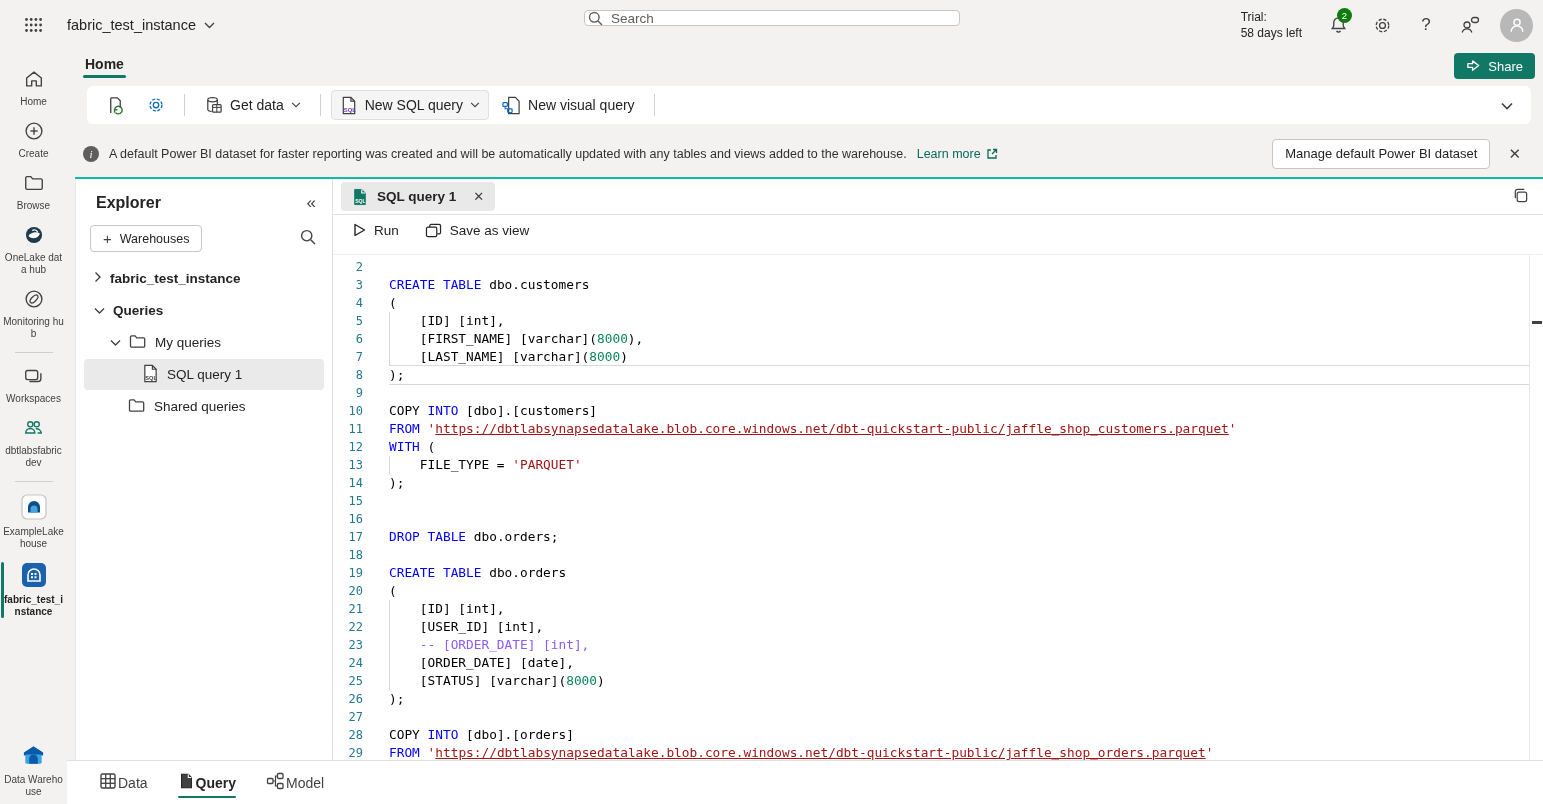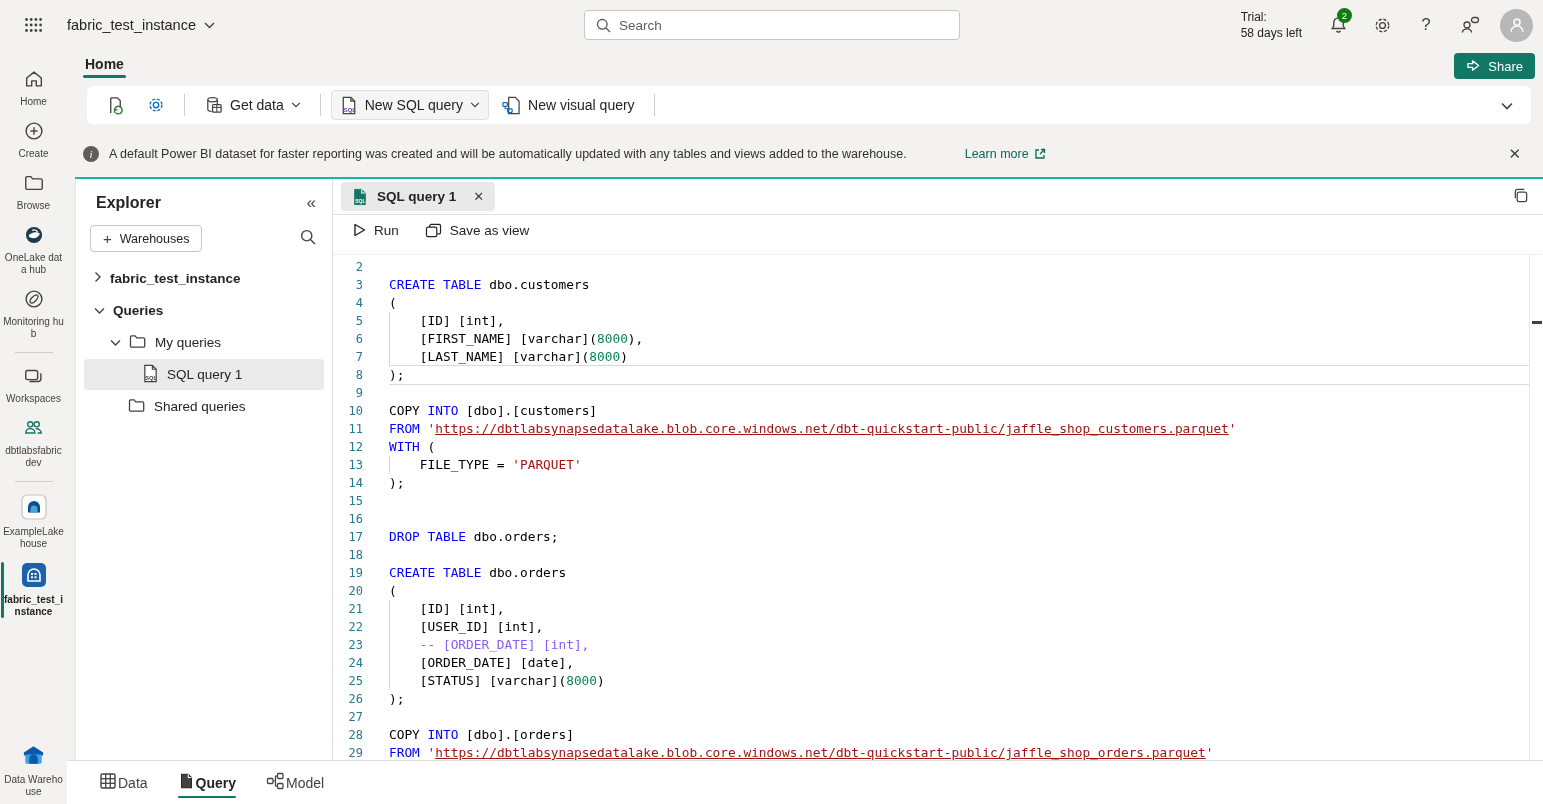--- a/index.html
+++ b/index.html
@@ -4,22 +4,22 @@
 <style>
   * { margin:0; padding:0; box-sizing:border-box; }
   html,body { width:1543px; height:804px; overflow:hidden; background:#fff;
     font-family:"Liberation Sans", sans-serif; color:#242424; }
   .app { width:1543px; height:804px; display:flex; flex-direction:column; }
 
   
   .top-bar { height:50px; background:#f3f2f1; display:flex; align-items:center; flex-shrink:0; position:relative; }
   .waffle { width:67px; display:flex; justify-content:center; align-items:center; background:none; border:none; cursor:pointer; }
   .ws-title { display:flex; align-items:center; gap:8px; font-size:14.5px; color:#242424; cursor:pointer; }
-  .search-box { position:absolute; left:584px; top:10px; width:376px; height:30px; background:#fff;
-    border:1px solid #c8c6c4; border-radius:4px; display:flex; align-items:center; padding:0 11px; gap:8px; }
+  .search-box { position:absolute; left:584px; top:10px; width:376px; height:16px; background:#fff;
+    border:1px solid #c8c6c4; border-radius:4px; display:flex; align-items:center; padding:0 3px; gap:8px; }
   .search-box .ph { color:#605e5c; font-size:13.5px; }
   .top-right { margin-left:auto; display:flex; align-items:center; gap:0; padding-right:10px; }
   .trial { font-size:12px; line-height:16px; color:#242424; margin-right:14px; }
   .tb-icon-btn { width:44px; height:48px; background:none; border:none; display:flex; align-items:center;
     justify-content:center; cursor:pointer; position:relative; color:#424242; font-size:16px; }
   .badge { position:absolute; top:7px; right:8px; min-width:15px; height:15px; border-radius:8px;
     background:#107c10; color:#fff; font-size:9.5px; display:flex; align-items:center; justify-content:center; padding:0 3px; }
   .avatar { width:33px; height:33px; border-radius:50%; background:#b8b8b8; display:flex; align-items:center;
     justify-content:center; border:none; margin-left:8px; cursor:pointer; }
 
@@ -52,21 +52,21 @@
   .rb-btn { display:flex; align-items:center; gap:7px; background:none; border:1px solid transparent; border-radius:4px;
     height:30px; padding:0 8px; font-size:14px; color:#242424; cursor:pointer; font-family:"Liberation Sans", sans-serif; }
   .rb-btn.hl { background:#f5f5f5; border-color:#e1dfdd; }
   .vsep { width:1px; height:22px; background:#d1cfcd; margin:0 6px; }
   .ribbon-expand { margin-left:auto; background:none; border:none; cursor:pointer; padding:4px 8px; }
 
   .banner { height:47px; display:flex; align-items:center; padding:0 14px 0 16px; gap:10px;
     font-size:12.5px; color:#323130; flex-shrink:0; }
   .info-dot { width:16px; height:16px; border-radius:50%; background:#605e5c; color:#fff; font-size:11px;
     font-style:italic; font-family:"Liberation Serif", serif; display:flex; align-items:center; justify-content:center; flex-shrink:0; }
-  .learn-more { color:#0c695a; display:flex; align-items:center; gap:5px; cursor:pointer; text-decoration:none;margin-left:48px; }
+  .learn-more { color:#0c695a; display:flex; align-items:center; gap:5px; cursor:pointer; text-decoration:none; }
   .banner .spacer { flex:1; }
   .manage-btn { background:#fff; border:1px solid #c8c6c4; border-radius:4px; height:30px; padding:0 12px;
     font-size:13px; color:#242424; cursor:pointer; font-family:"Liberation Sans", sans-serif; }
   .banner-close { background:none; border:none; font-size:15px; color:#424242; cursor:pointer; padding:4px 8px; }
 
   
   .content-row { flex:1; display:flex; min-height:0; background:#fff; border-top:2px solid #14b8a6; margin-left:8px; }
   .explorer { width:258px; flex-shrink:0; border-right:1px solid #e0e0e0; border-left:1px solid #e8e8e8;
     background:#fff; padding-top:4px; }
   .exp-head { display:flex; align-items:center; padding:10px 16px 10px 20px; }
@@ -355,20 +355,21 @@
         <span class="info-dot">i</span>
         <span>A default Power BI dataset for faster reporting was created and will be automatically updated with any tables and views added to the warehouse.</span>
         <a class="learn-more">
           <span>Learn more</span>
           <svg width="12" height="12" viewBox="0 0 12 12">
             <path d="M5 2 H2 v8 h8 V7" fill="none" stroke="#0c695a" stroke-width="1.3"></path>
             <path d="M7 1.5 h3.5 V5 M10.5 1.5 L6 6" fill="none" stroke="#0c695a" stroke-width="1.3"></path>
           </svg>
         </a>
         <span class="spacer"></span>
+        <button class="manage-btn">Manage default Power BI dataset</button>
         <button class="banner-close">✕</button>
       </div>
 
       <div class="content-row">
         <aside class="explorer">
           <div class="exp-head">
             <span class="t">Explorer</span>
             <button class="collapse">«</button>
           </div>
           <div class="exp-actions">

